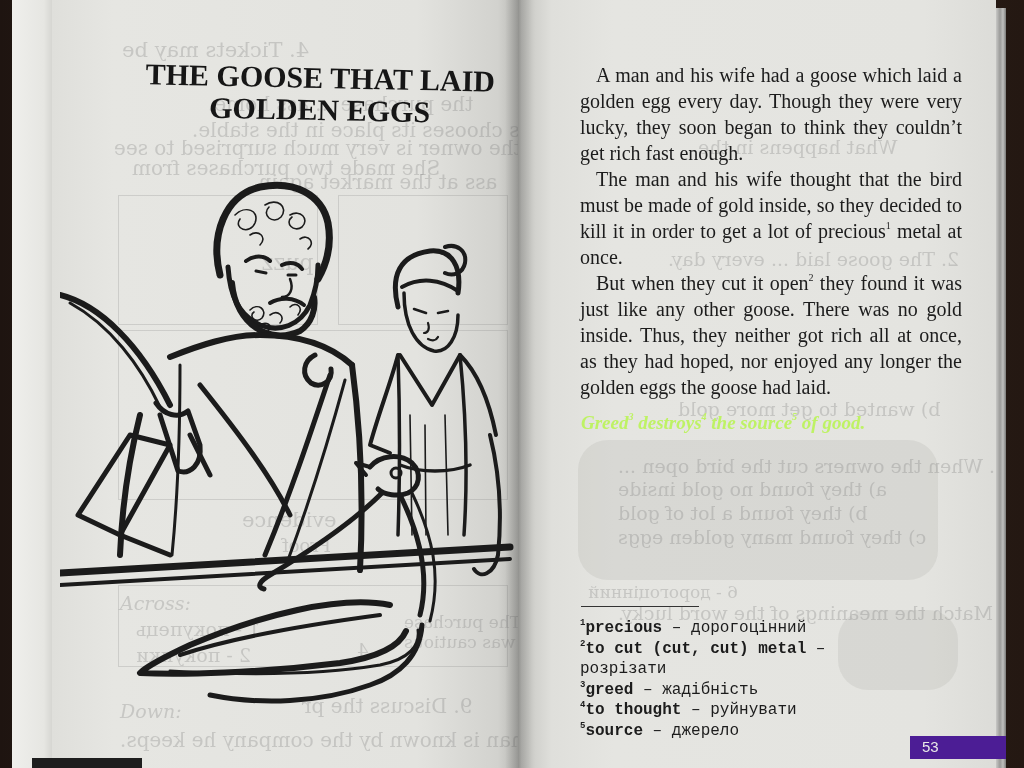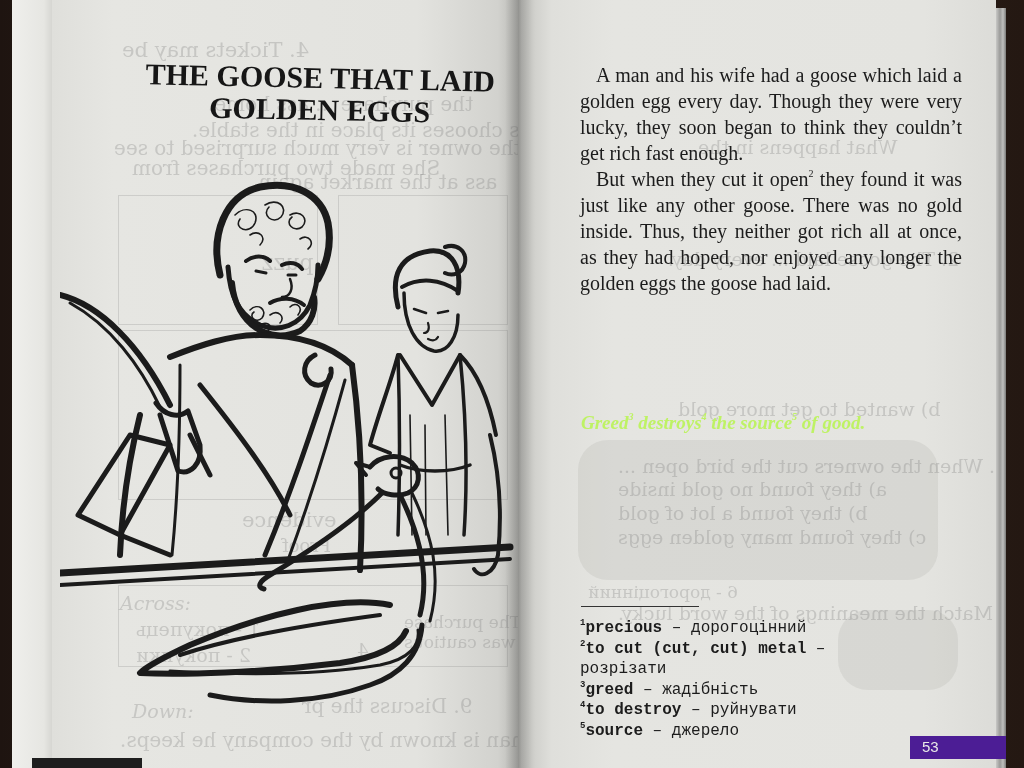--- a/index.html
+++ b/index.html
@@ -106,21 +106,21 @@
   <div class="bleed" style="left:250px;top:250px;font-size:22px;">puzz</div>
   <div class="bleed" style="left:230px;top:508px;font-size:21px;">evidence</div>
   <div class="bleed" style="left:270px;top:535px;font-size:18px;">Proof</div>
   <div class="bleed-box" style="left:106px;top:585px;width:390px;height:82px;"></div>
   <div class="bleed" style="left:108px;top:592px;font-size:19px;font-style:italic;transform:none;">Across:</div>
   <div class="bleed" style="left:124px;top:618px;font-size:19px;">1 - покупець</div>
   <div class="bleed" style="left:124px;top:644px;font-size:19px;">2 - покупки</div>
   <div class="bleed" style="left:345px;top:640px;font-size:18px;">4</div>
   <div class="bleed" style="left:392px;top:612px;font-size:17px;">The purchase</div>
   <div class="bleed" style="left:392px;top:632px;font-size:17px;">was cautious</div>
-  <div class="bleed" style="left:108px;top:700px;font-size:19px;font-style:italic;transform:none;margin-left:12px;">Down:</div>
+  <div class="bleed" style="left:108px;top:700px;font-size:19px;font-style:italic;transform:none;">Down:</div>
   <div class="bleed" style="left:290px;top:694px;font-size:20px;">9. Discuss the pr</div>
   <div class="bleed" style="left:108px;top:728px;font-size:20px;">A man is known by the company he keeps.</div>
 
   <div class="chapter-title" style="left:108px;">
     <div>THE GOOSE THAT LAID</div>
     <div>GOLDEN EGGS</div>
   </div>
 
   <svg class="illustration" viewBox="0 0 460 545" style="left:48px;">
     <g fill="none" stroke="#1b1b1b" stroke-linecap="round" stroke-linejoin="round">
@@ -203,30 +203,31 @@
   <div class="bleed" style="left:100px;top:502px;font-size:19px;">b) they found a lot of gold</div>
   <div class="bleed" style="left:100px;top:526px;font-size:19px;">c) they found many golden eggs</div>
   <div class="bleed" style="left:70px;top:582px;font-size:17px;">6 - дорогоцінний</div>
   <div class="bleed" style="left:100px;top:602px;font-size:19px;">2. Match the meanings of the word lucky.</div>
 </div>
 <div class="page-stack"></div>
 <div class="gutter-shadow"></div>
 
 <div class="story">
   <p class="para" style="text-indent:16px;"><span>A man and his wife had a goose which laid a golden egg every day. Though they were very lucky, they soon began to think they couldn’t get rich fast enough.</span></p>
+  <p class="para" style="text-indent:16px;"><span>The man and his wife thought that the bird must be made of gold inside, so they decided to kill it in order to get a lot of precious</span><sup>1</sup><span> metal at once.</span></p>
   <p class="para" style="text-indent:16px;"><span>But when they cut it open</span><sup>2</sup><span> they found it was just like any other goose. There was no gold inside. Thus, they neither got rich all at once, as they had hoped, nor enjoyed any longer the golden eggs the goose had laid.</span></p>
 </div>
 
 <div class="moral"><span>Greed</span><sup>3</sup><span> destroys</span><sup>4</sup><span> the source</span><sup>5</sup><span> of good.</span></div>
 
 <div class="fn-rule"></div>
 
 <div class="glossary">
   <div><sup>1</sup><span class="term">precious</span><span> – </span><span>дорогоцінний</span></div>
   <div><sup>2</sup><span class="term">to cut (cut, cut) metal</span><span> – </span><span>розрізати</span></div>
   <div><sup>3</sup><span class="term">greed</span><span> – </span><span>жадібність</span></div>
-  <div><sup>4</sup><span class="term">to destroy</span><span> – </span><span>руйнувати</span></div>
+  <div><sup>4</sup><span class="term">to thought</span><span> – </span><span>руйнувати</span></div>
   <div><sup>5</sup><span class="term">source</span><span> – </span><span>джерело</span></div>
 </div>
 
 <div class="page-num-tab">
   <span class="page-num">53</span>
 </div>
 
 </body></html>

